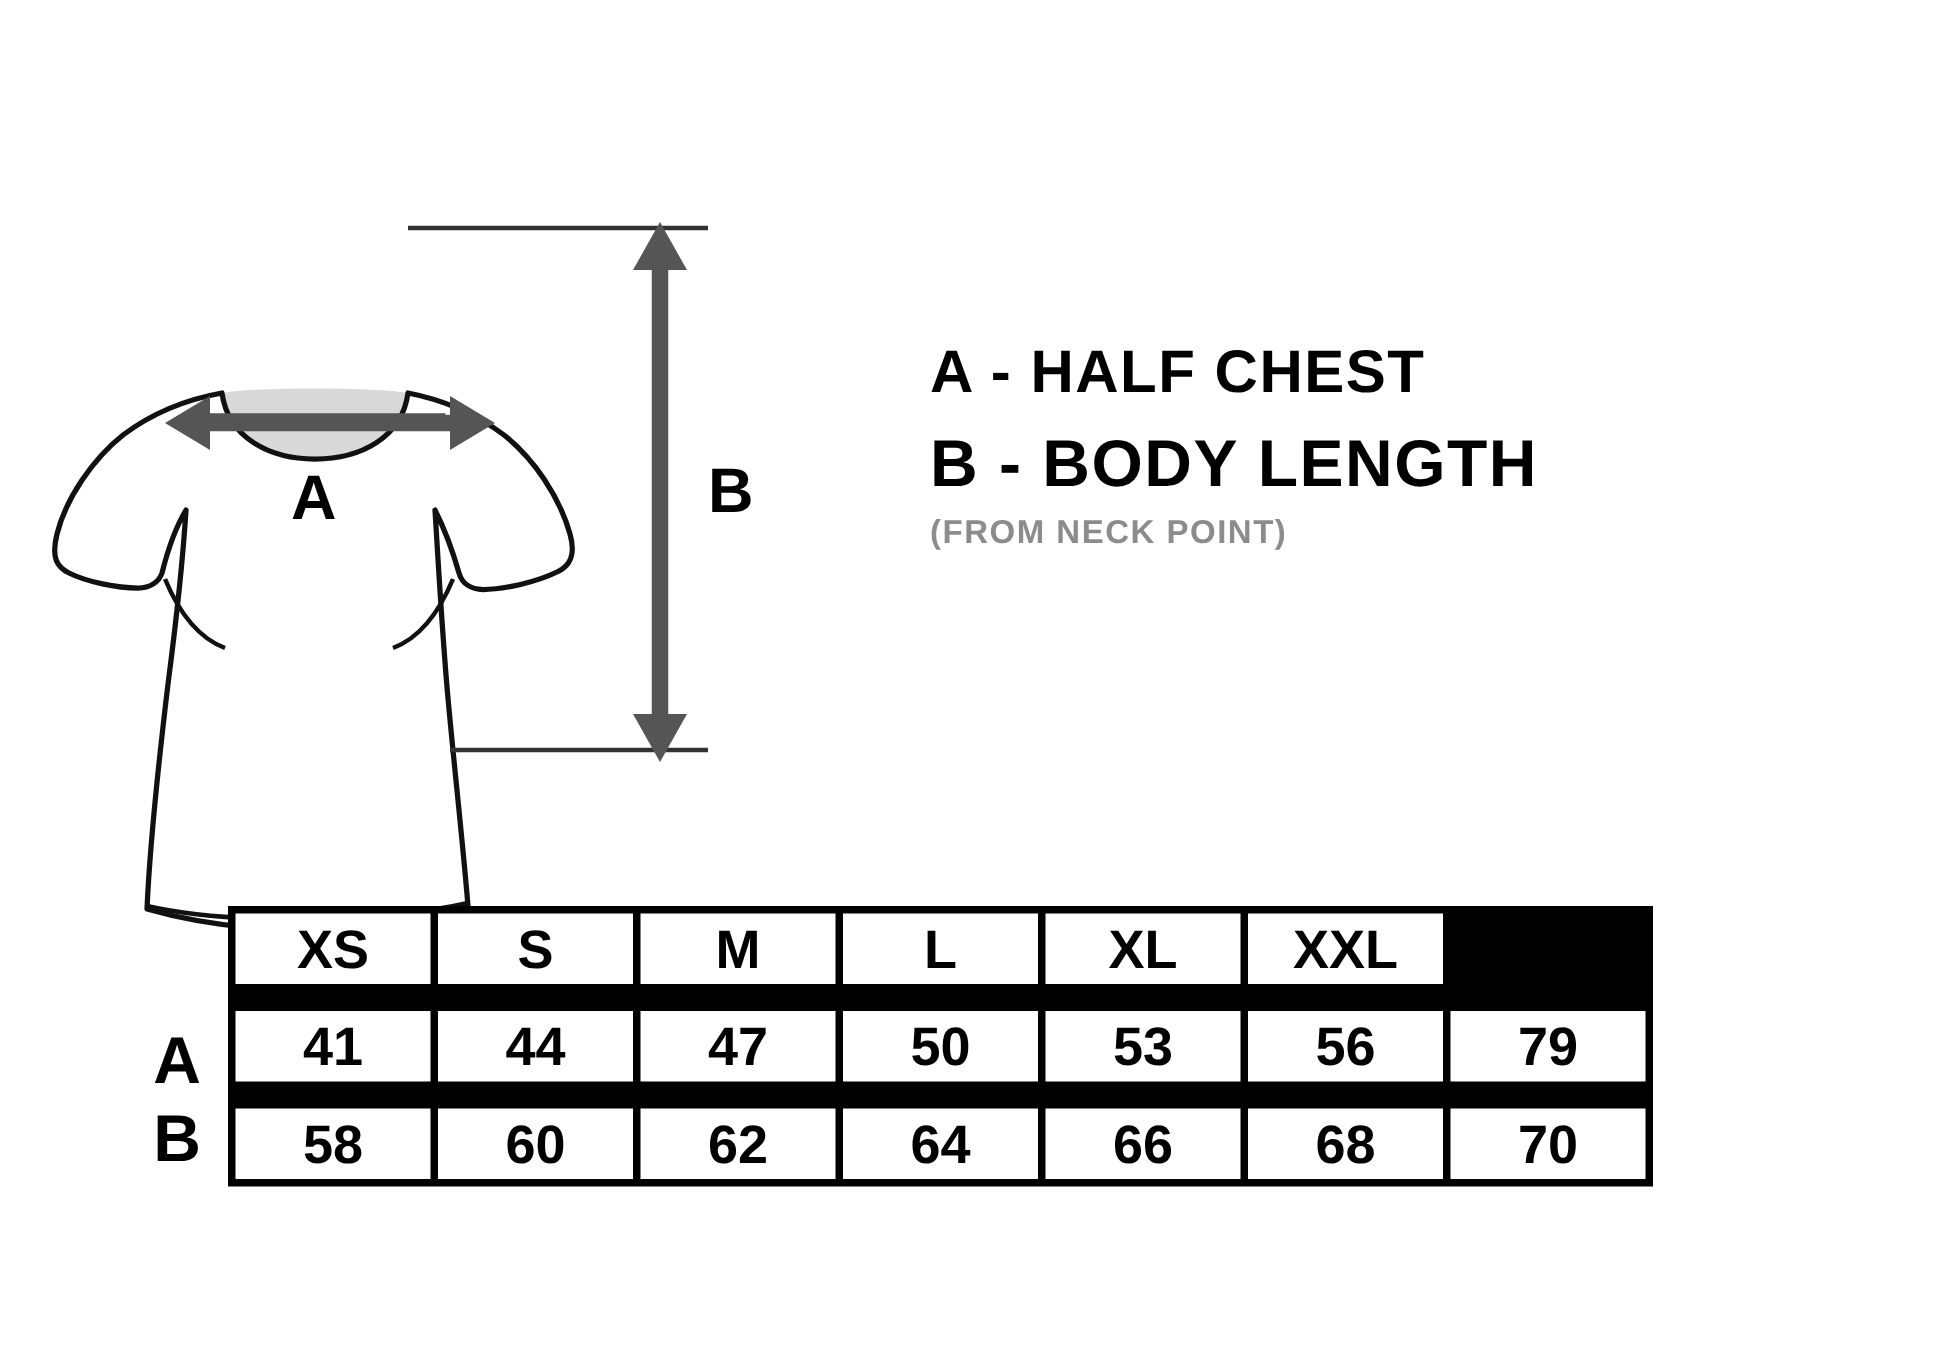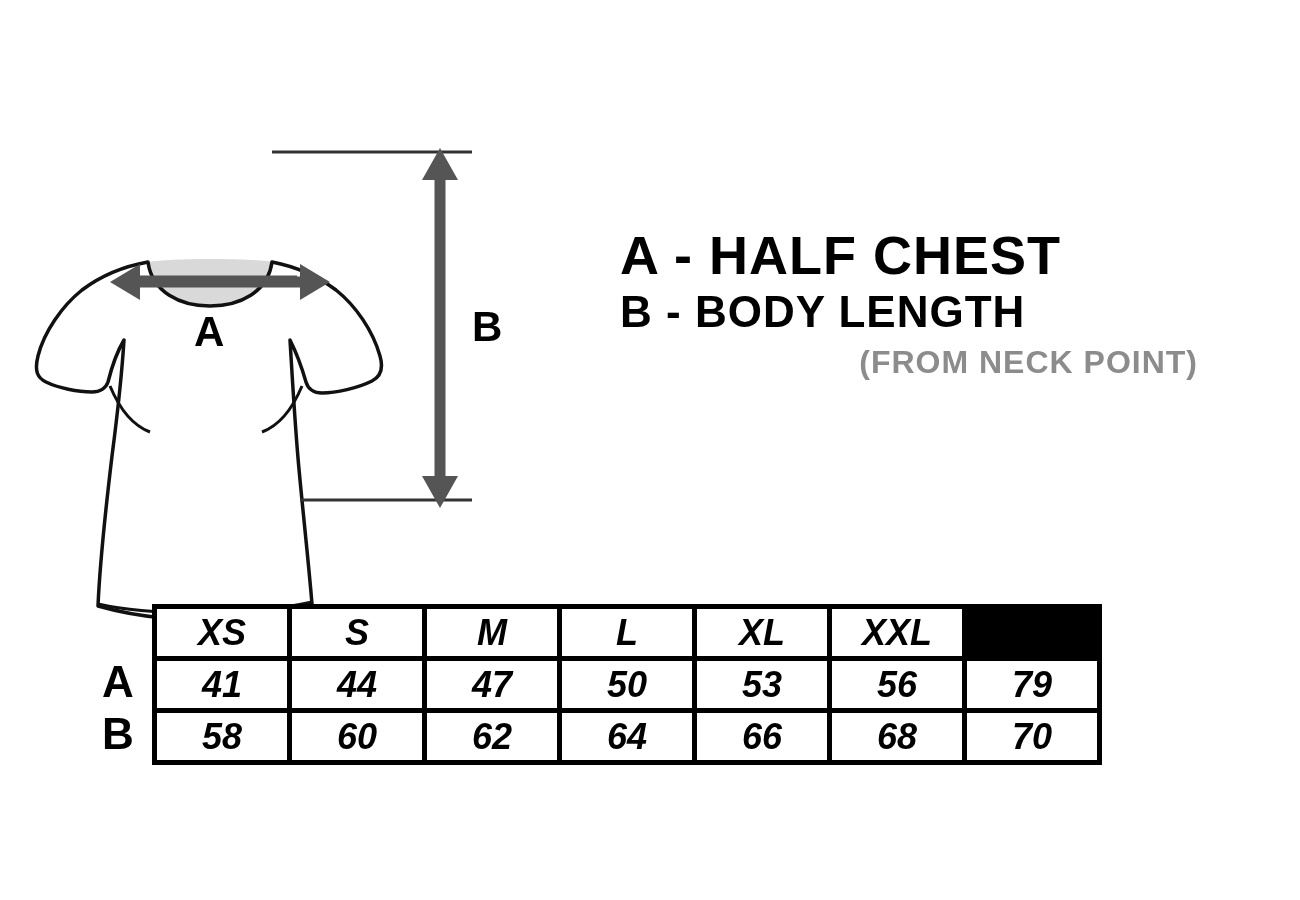--- a/index.html
+++ b/index.html
@@ -30,33 +30,32 @@
     width: 640px;
   }
   .legend-line {
     font-weight: bold;
     color: #000000;
     letter-spacing: 1px;
     line-height: 1.0;
     white-space: nowrap;
   }
   .legend-line.l1 {
-    font-size: 54px;
-    margin-bottom: 8px;
+    font-size: 40px;
+    margin-bottom: 20px;
   }
   .legend-line.l2 {
     font-size: 44px;
     margin-bottom: 10px;
   }
   .legend-sub {
-    font-size: 32px;
+    font-size: 22px;
     font-weight: bold;
     color: #8c8c8c;
     letter-spacing: 1px;
-    text-align: right;
     width: 578px;
     white-space: nowrap;
   }
 
   
   .table-wrap {
     position: absolute;
     left: 90px;
     top: 604px;
   }
@@ -87,33 +86,32 @@
     visibility: hidden;
   }
   .grid {
     background: #000000;
     padding: 5px;
   }
   .grid-row {
     display: flex;
   }
   .grid-row + .grid-row {
-    margin-top: 5px;
+    margin-top: 18px;
     align-items: flex-end;
   }
   .cell {
     background: #ffffff;
     width: 130px;
     height: 47px;
     line-height: 47px;
     text-align: center;
     font-size: 36px;
     font-weight: bold;
     color: #000000;
-    font-style: italic;
   }
   .cell + .cell {
     margin-left: 5px;
   }
 
   
   .dim-label {
     position: absolute;
     font-size: 42px;
     font-weight: bold;

